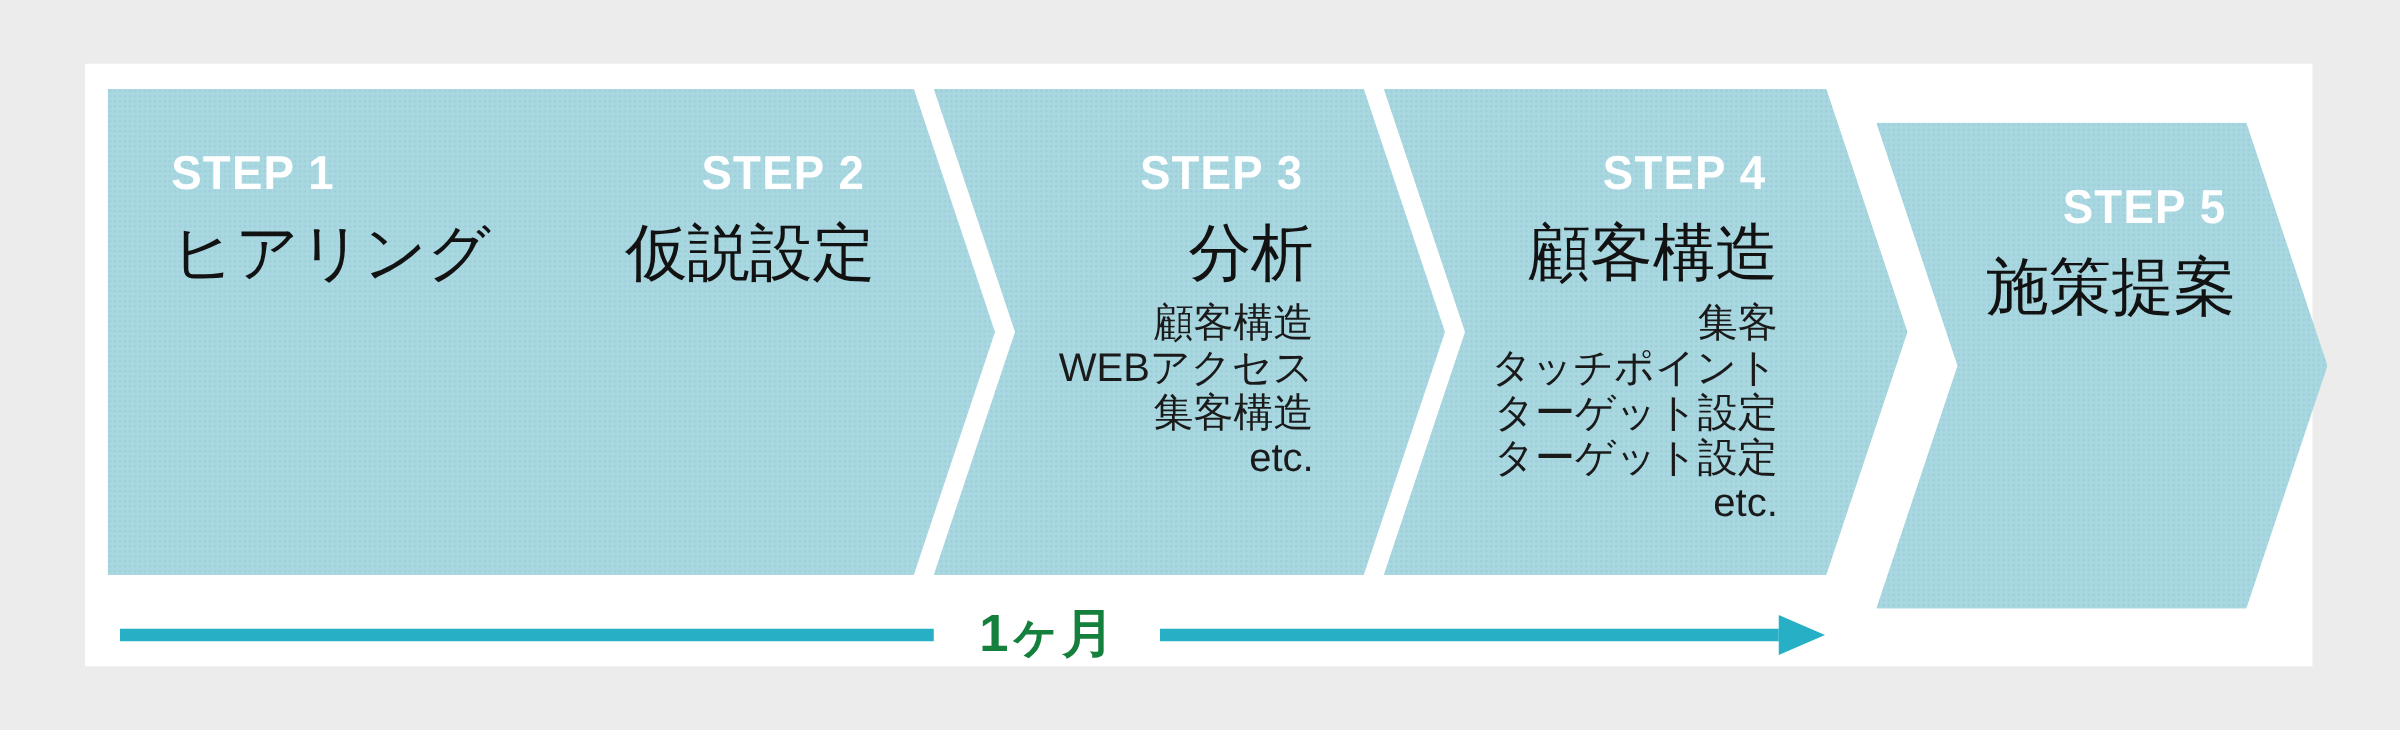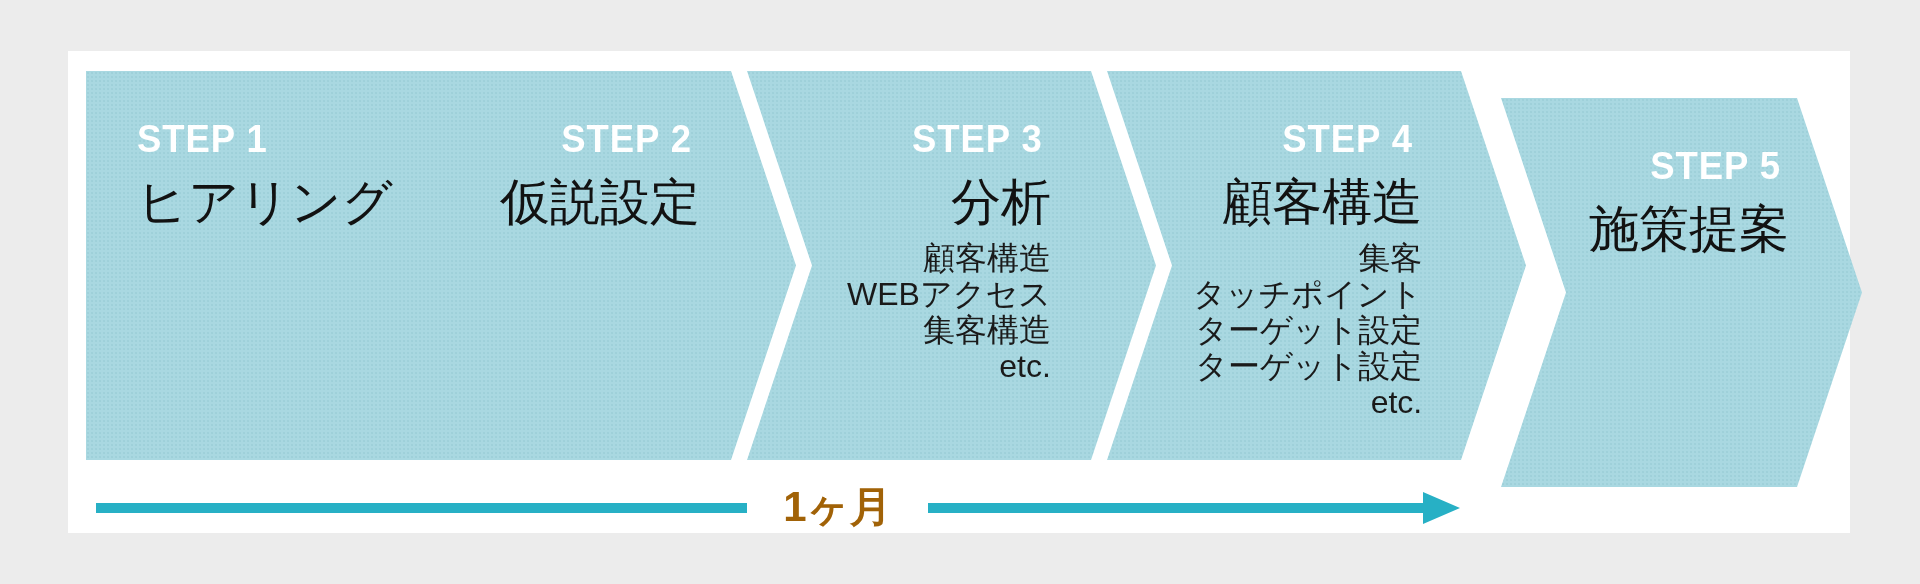--- a/index.html
+++ b/index.html
@@ -95,21 +95,21 @@
   .tl-right { left: 928px; width: 495px; }
   .tl-label {
     position: absolute;
     left: 747px;
     top: 483px;
     width: 181px;
     text-align: center;
     font-size: 42px;
     line-height: 48px;
     font-weight: bold;
-    color: #a16207;
+    color: #15803d;
     white-space: nowrap;
   }
   .tl-head {
     position: absolute;
     left: 1423px;
     top: 492px;
     width: 0;
     height: 0;
     border-top: 16px solid transparent;
     border-bottom: 16px solid transparent;

